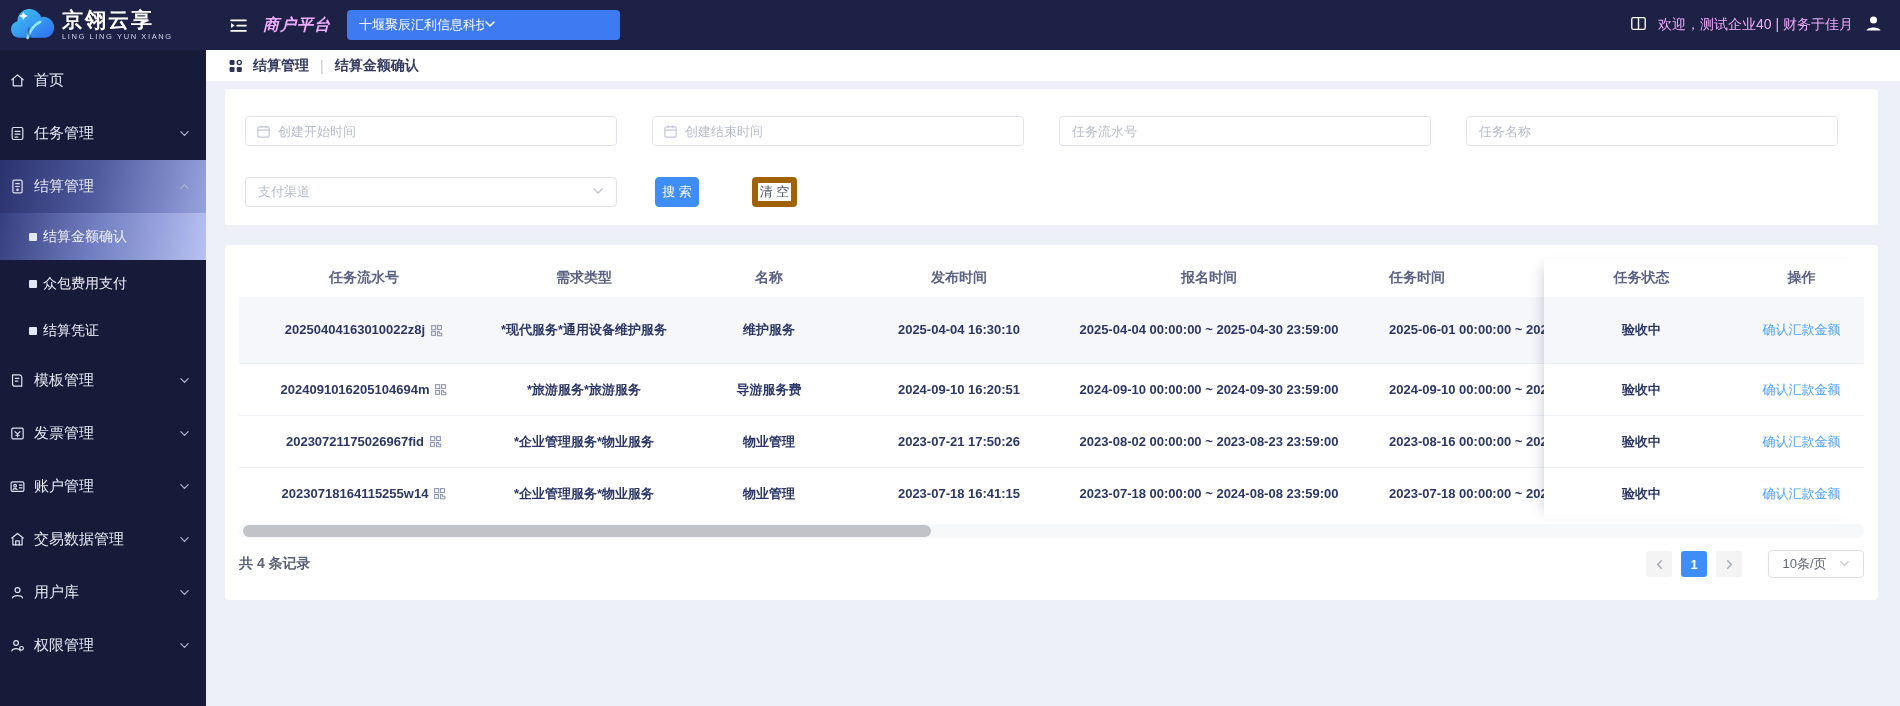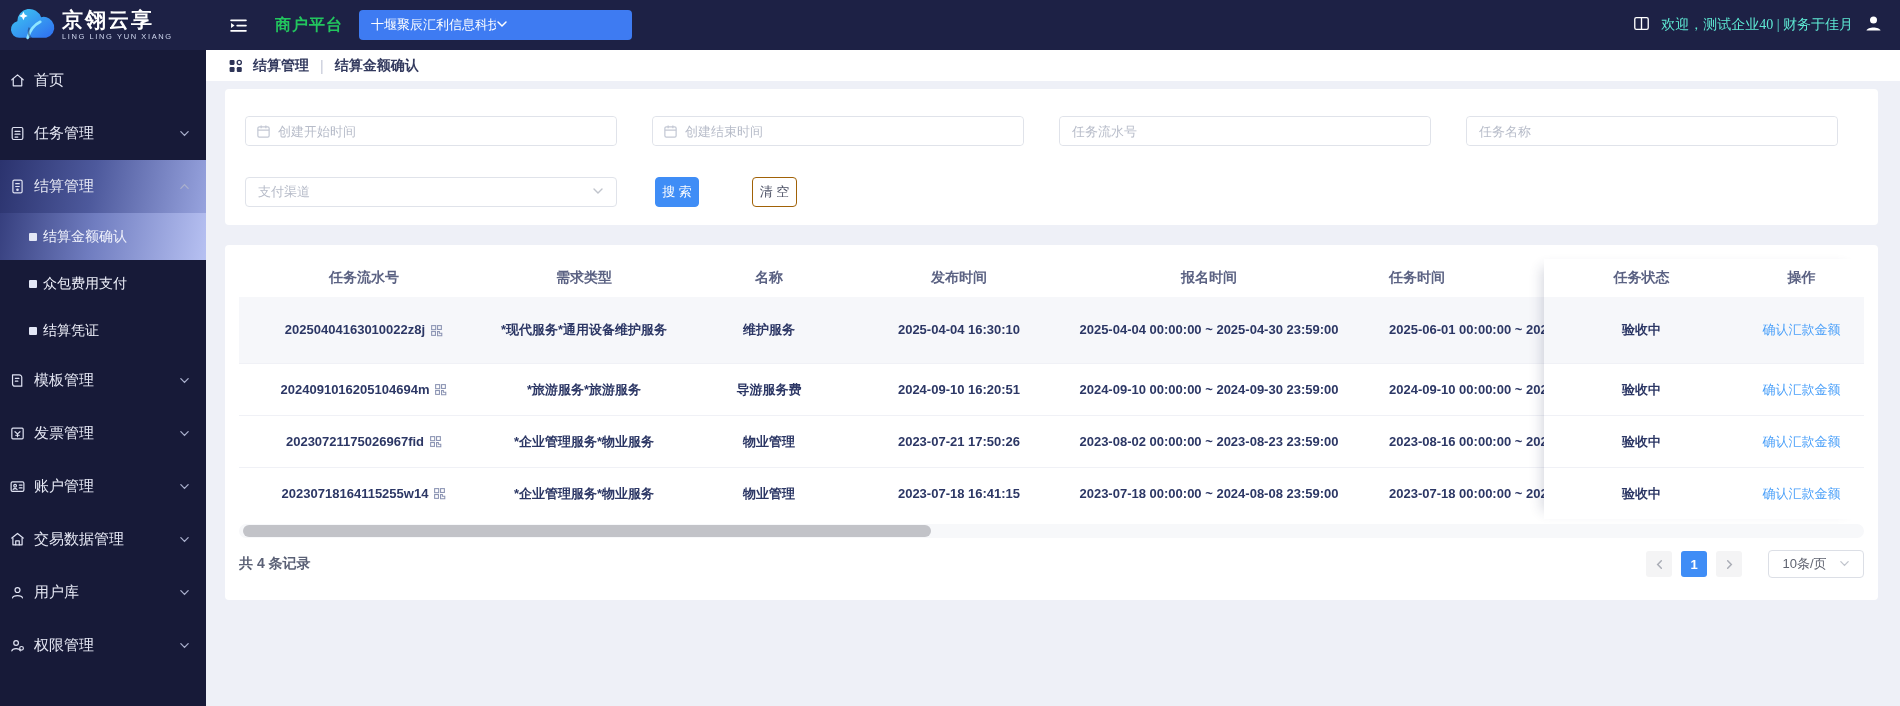--- a/index.html
+++ b/index.html
@@ -7,27 +7,27 @@
     font-family:"Liberation Sans","DejaVu Sans",sans-serif; background:#eef0f7; }
 
   
   .topbar { position:absolute; left:0; top:0; width:1900px; height:50px;
     background:#1d2145; display:flex; align-items:center; z-index:5; }
   .logo-zone { width:206px; height:50px; flex:none; display:flex; align-items:center; padding-left:4px; }
   .brand-txt { margin-left:4px; line-height:1; }
   .brand-name { color:#fff; font-size:21px; font-weight:700; letter-spacing:2px; }
   .brand-sub { color:#cfd6ee; font-size:7.5px; letter-spacing:1.6px; margin-top:3px; }
   .hamburger { margin-left:22px; cursor:pointer; display:flex; }
-  .portal { color:#22c55e; font-size:16px; font-weight:700; margin-left:26px; letter-spacing:1px; }
+  .portal { color:#f0abfc; font-size:16px; font-weight:700; margin-left:14px; letter-spacing:1px;font-style:italic; }
   .company-dd { margin-left:16px; width:273px; height:30px; background:#3e7bf2; border:none;
     border-radius:4px; color:#fff; font-size:13px; display:flex; align-items:center;
     padding:0 12px; cursor:pointer; font-family:inherit; }
   .company-dd span { flex:1; text-align:left; white-space:nowrap; overflow:hidden; }
   .top-right { margin-left:auto; display:flex; align-items:center; gap:10px; padding-right:16px; }
-  .welcome { color:#5eead4; font-size:14px;font-family:Liberation Serif, serif; }
+  .welcome { color:#f0abfc; font-size:14px; }
 
   
   .sidebar { position:absolute; left:0; top:50px; width:206px; height:656px;
     background:#171a38; z-index:4; padding-top:4px; }
   .mi { height:53px; display:flex; align-items:center; padding:0 16px 0 9px;
     color:#e6e8f4; font-size:15px; cursor:pointer; }
   .mi .mi-ic { width:17px; height:17px; margin-right:8px; flex:none; color:#dfe2f2; display:flex; }
   .mi .chev { margin-left:auto; color:#aab0cd; display:flex; }
   .sub { height:47px; display:flex; align-items:center; padding-left:29px;
     color:#f0f2fc; font-size:14px; cursor:pointer; }
@@ -52,21 +52,21 @@
     padding:0 10px 0 32px; font-size:13px; color:#3a415f; font-family:inherit; }
   .f-input input::placeholder { color:#b7bcc9; }
   .f-input.noicon input { padding-left:12px; }
   .cal-ic { position:absolute; left:10px; top:7px; display:flex; }
   .f-select { width:372px; height:30px; border:1px solid #e0e3ea; border-radius:4px;
     display:flex; align-items:center; padding:0 12px; cursor:pointer; background:#fff; }
   .f-select .ph { color:#b7bcc9; font-size:13px; flex:1; }
   .btn { height:30px; border-radius:4px; font-size:13px; cursor:pointer; font-family:inherit;
     display:inline-flex; align-items:center; justify-content:center; }
   .btn-primary { width:44px; background:#3f8df6; color:#fff; border:1px solid #3f8df6; margin-left:3px;}
-  .btn-plain { width:45px; background:#fff; color:#4a4f63; border:1px solid #a16207; margin-left:18px; }
+  .btn-plain { width:45px; background:#fff; color:#4a4f63; border:6px solid #a16207; margin-left:18px; }
 
   
   .table-card { margin-top:20px; height:355px; padding:14px 14px 0 14px; }
   .tablewrap { position:relative; }
   .thead-row { display:flex; height:38px; align-items:center; }
   .th { font-size:14px; font-weight:700; color:#5b6283; text-align:center; flex:none; }
   .tr { display:flex; align-items:center; }
   .tr.striped { background:#f6f7fa; }
   .tr.bordered { border-top:1px solid #f0f1f6; }
   .td { font-size:13px; font-weight:600; color:#2c3765; text-align:center; flex:none;

